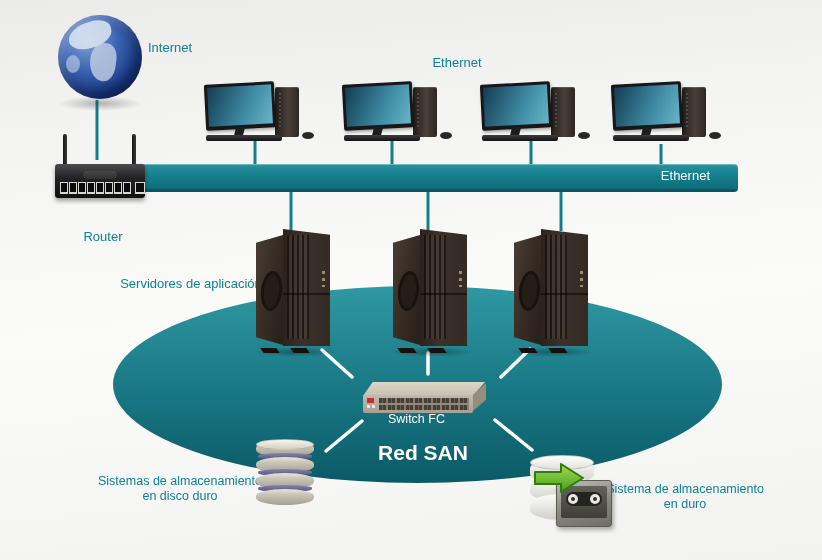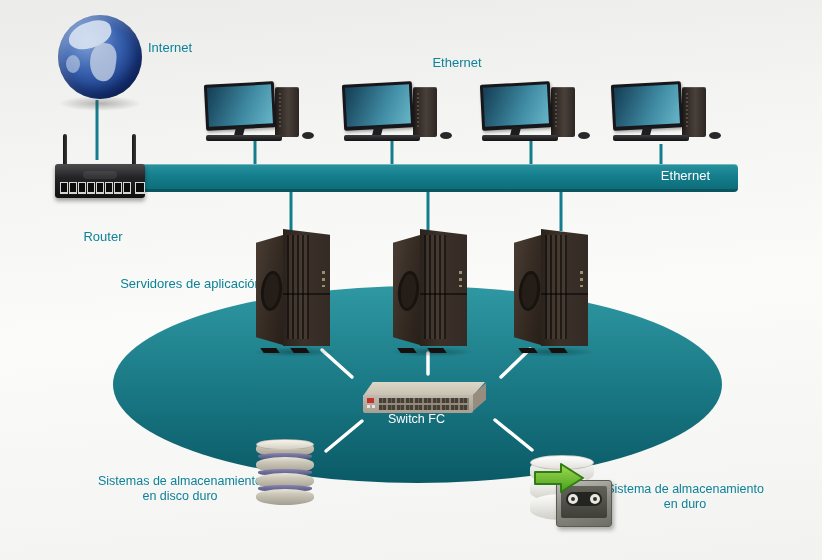--- a/index.html
+++ b/index.html
@@ -269,20 +269,21 @@
     <div class="sw-top"></div>
     <div class="sw-side"></div>
     <div class="sw-front">
       <div class="sw-logo"></div>
       <div class="sw-dots"></div>
       <div class="sw-ports"></div>
     </div>
   </div>
   <div class="abs sw-label">Switch FC</div>
 
+  <div class="abs san-title">Red SAN</div>
 
   <div class="abs diskstack">
     <div class="disk">
         <div class="disk-top"></div>
       </div>
     <div class="band"></div>
     <div class="disk"></div>
     <div class="band"></div>
     <div class="disk"></div>
     <div class="band"></div>

